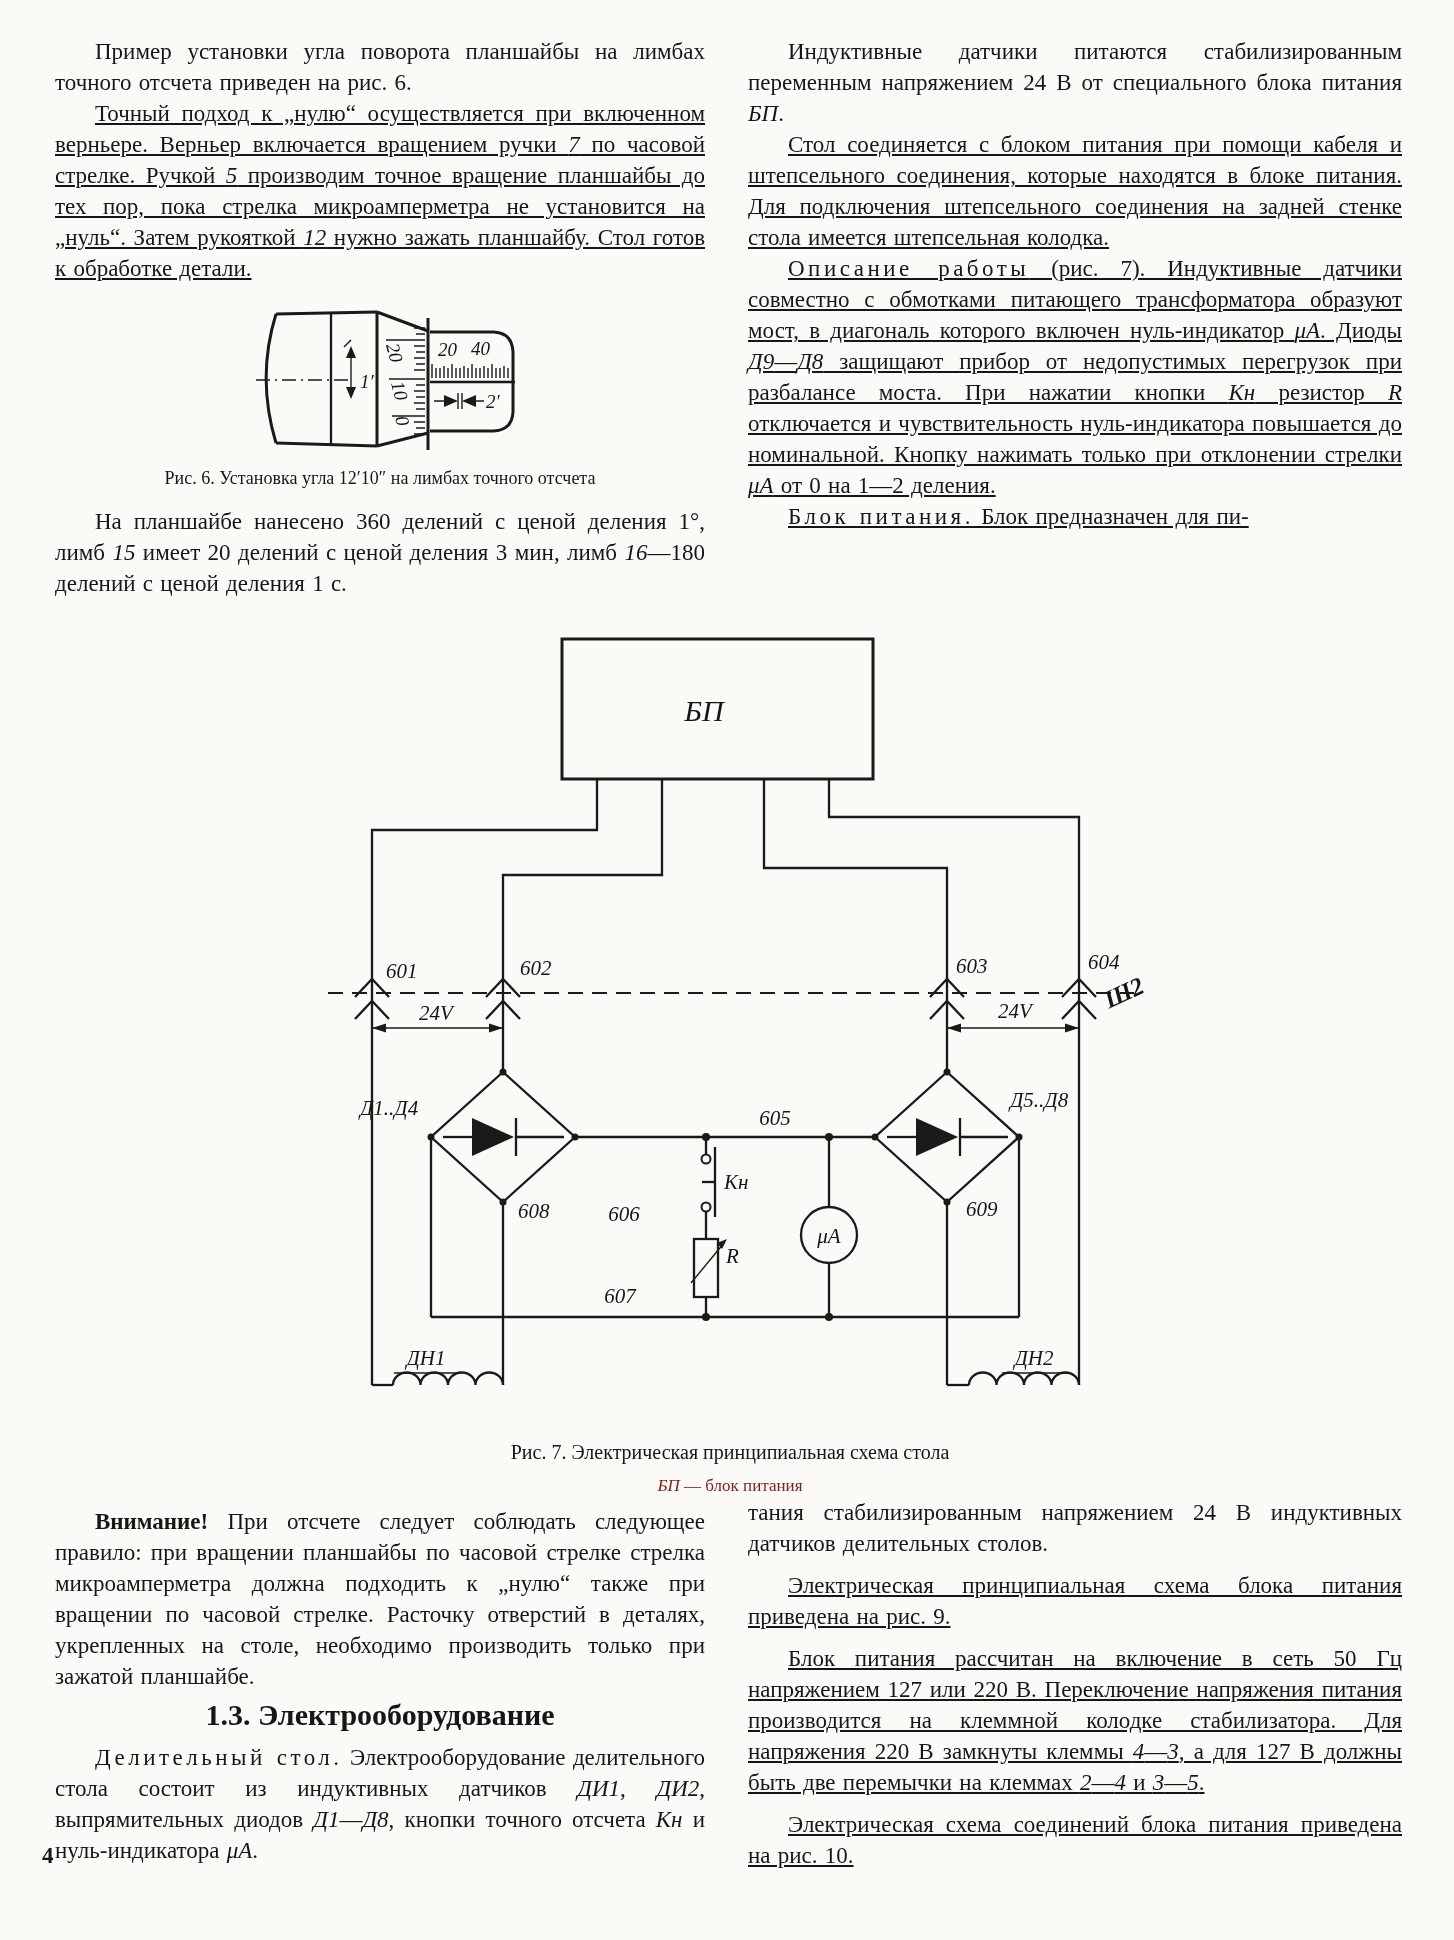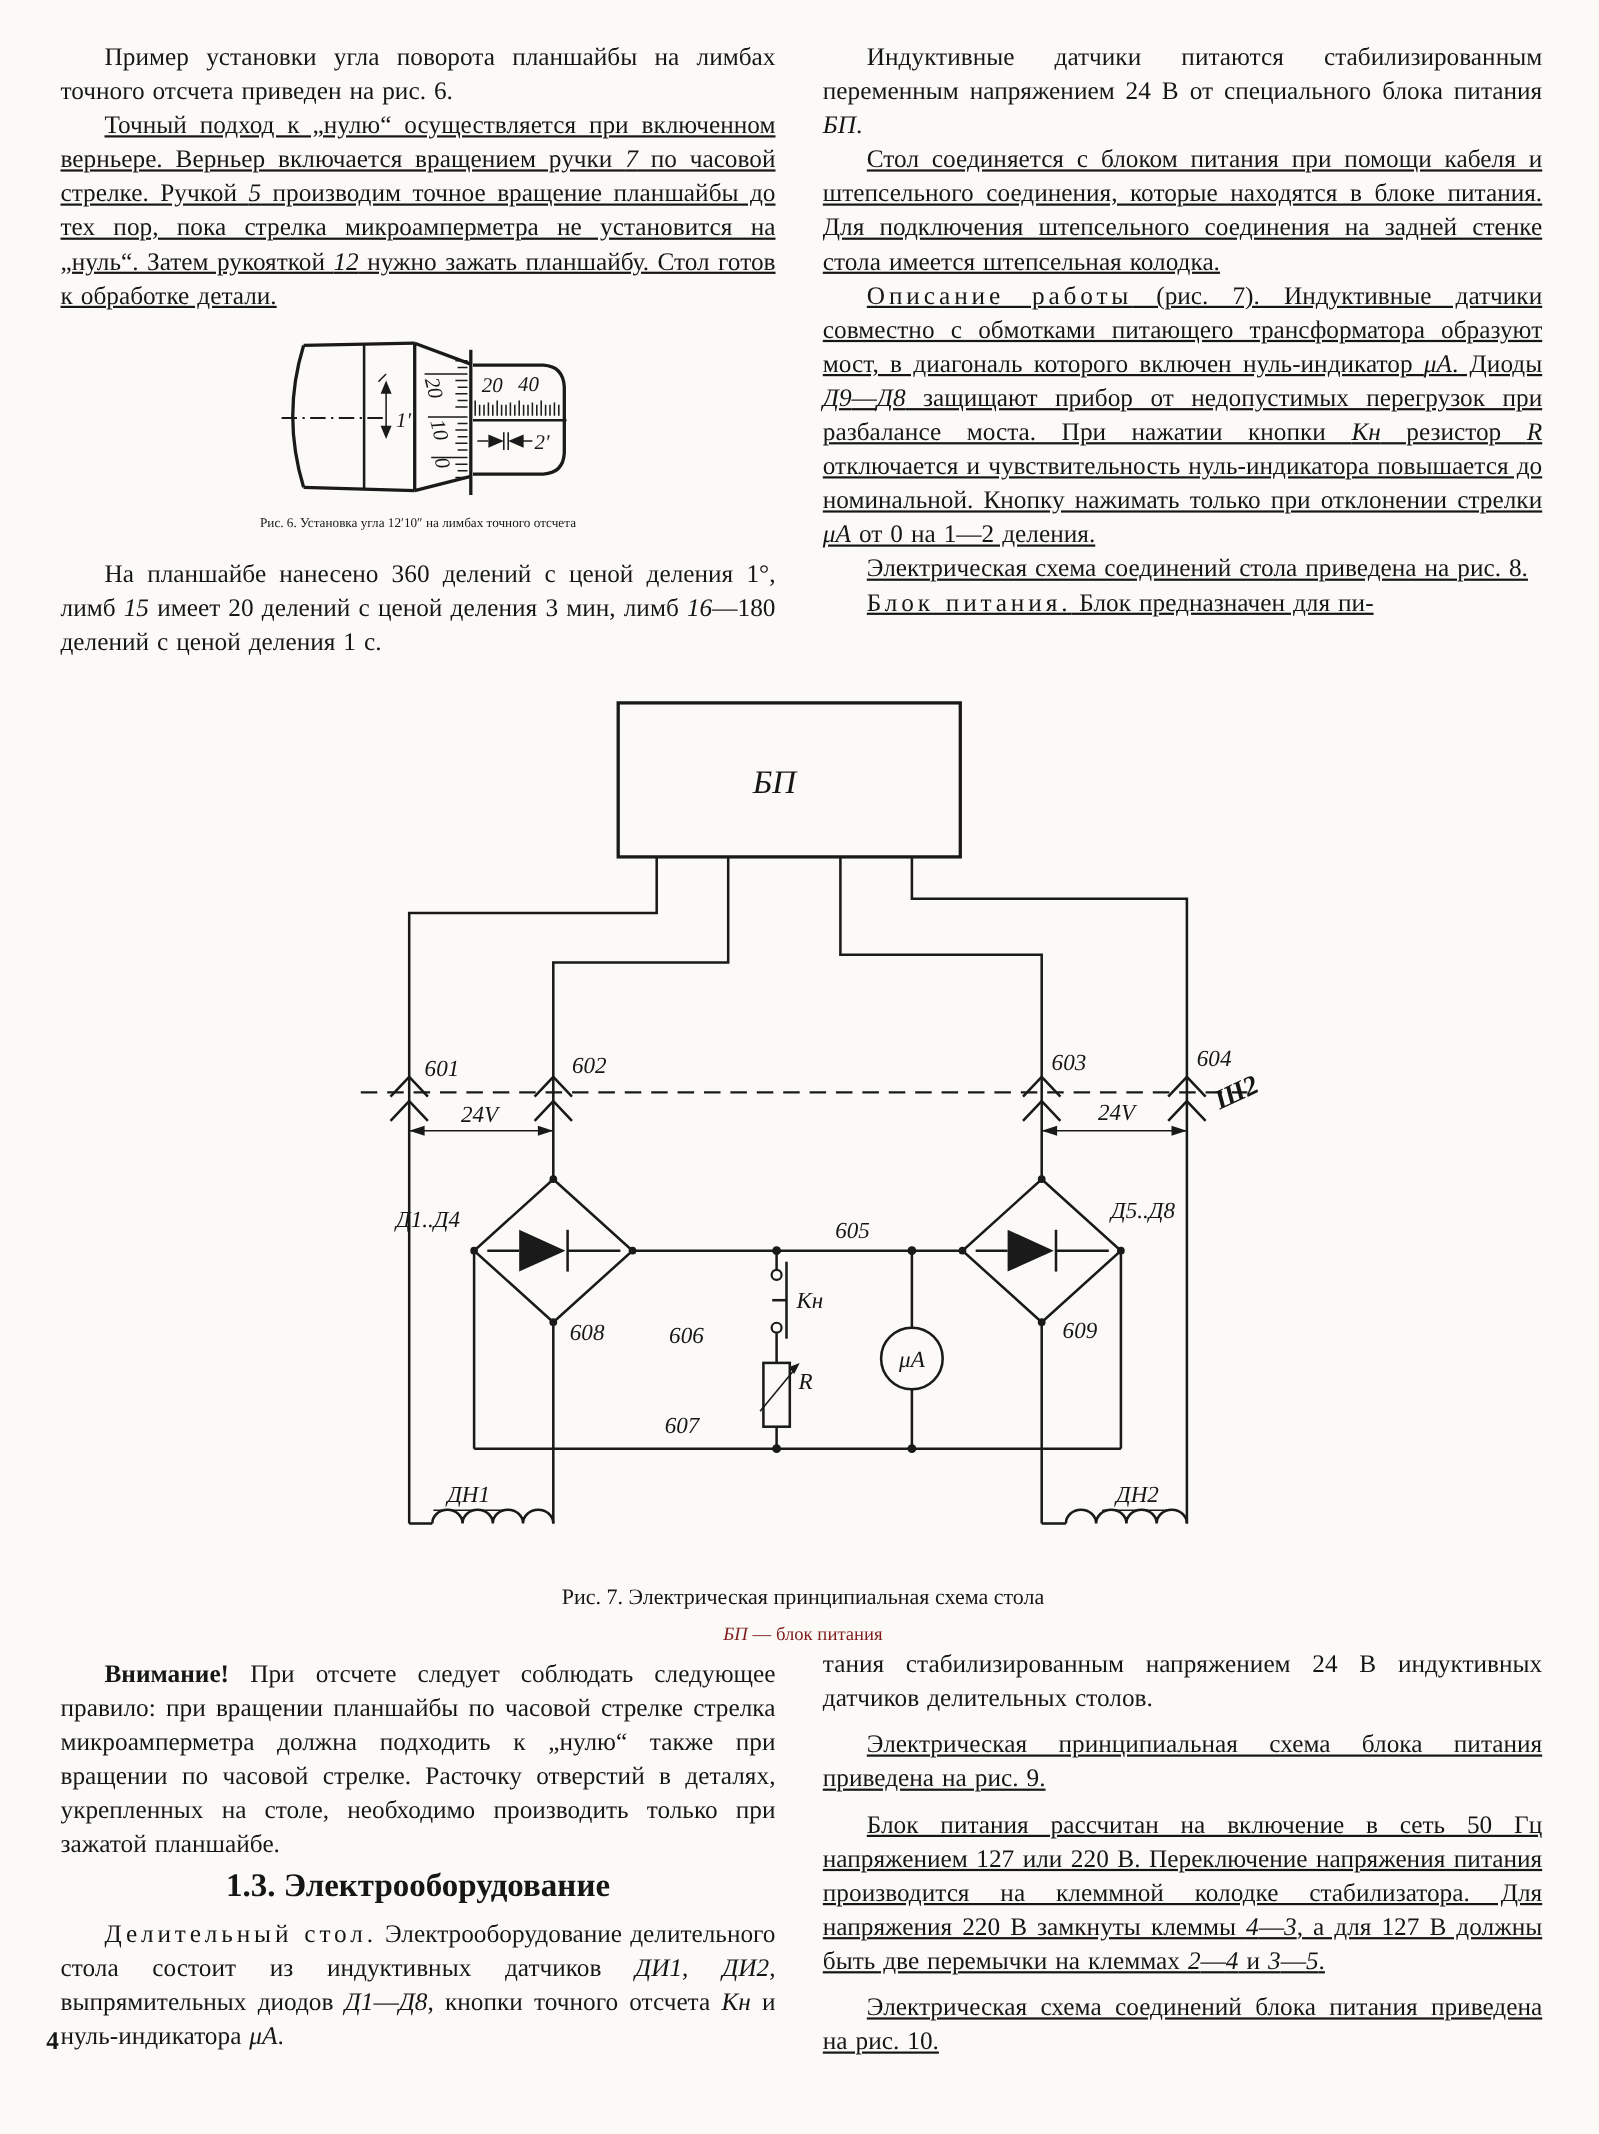--- a/index.html
+++ b/index.html
@@ -12,21 +12,21 @@
   .page{
     position:absolute;left:0;top:0;width:1454px;height:1940px;
     background:#fbfaf6;overflow:hidden;
   }
   .col{position:absolute;text-align:justify;font-size:23px;line-height:31px;word-spacing:1.5px;}
   .col p{margin:0;text-indent:40px;}
   .col p.noindent{text-indent:0;}
   .col p + p{margin-top:0px;text-decoration:underline;}
   .gap{margin-top:11px !important;}
   .sp{letter-spacing:3.5px;}
-  .figcap{position:absolute;text-align:center;font-size:12px;color:#161616;}
+  .figcap{position:absolute;text-align:center;font-size:18px;color:#161616;}
   .figcap2{position:absolute;text-align:center;font-size:17px;color:#7f1d1d;}
   h3.sec{position:absolute;margin:0;text-align:center;font-size:30px;font-weight:bold;}
   .pagenum{position:absolute;font-size:23px;font-weight:bold;}
   svg{position:absolute;overflow:visible;}
   svg .wire{stroke:#1a1a1a;stroke-width:2.3;fill:none;}
   svg .heavy{stroke:#1a1a1a;stroke-width:3;fill:none;}
   svg .thin{stroke:#1a1a1a;stroke-width:1.4;fill:none;}
   svg .dash{stroke:#1a1a1a;stroke-width:2;fill:none;stroke-dasharray:15 9;}
   svg .dashdot{stroke:#1a1a1a;stroke-width:1.6;fill:none;stroke-dasharray:14 5 2 5;}
   svg .blk{fill:#1a1a1a;stroke:none;}
@@ -91,21 +91,20 @@
   <div class="figcap" style="left:55px;top:468px;width:650px;">Рис. 6. Установка угла 12′10″ на лимбах точного отсчета</div>
 
   <div class="col" style="left:55px;top:506px;width:650px;">
     <p>На планшайбе нанесено 360 делений с ценой деления 1°, лимб <i>15</i> имеет 20 делений с ценой деления 3 мин, лимб <i>16</i>—180 делений с ценой деления 1 с.</p>
   </div>
 
   <div class="col" style="left:748px;top:36px;width:654px;">
     <p>Индуктивные датчики питаются стабилизированным переменным напряжением 24 В от специального блока питания <i>БП</i>.</p>
     <p>Стол соединяется с блоком питания при помощи кабеля и штепсельного соединения, которые находятся в блоке питания. Для подключения штепсельного соединения на задней стенке стола имеется штепсельная колодка.</p>
     <p><span class="sp">Описание работы</span> (рис. 7). Индуктивные датчики совместно с обмотками питающего трансформатора образуют мост, в диагональ которого включен нуль-индикатор <i>μА</i>. Диоды <i>Д9</i>—<i>Д8</i> защищают прибор от недопустимых перегрузок при разбалансе моста. При нажатии кнопки <i>Кн</i> резистор <i>R</i> отключается и чувствительность нуль-индикатора повышается до номинальной. Кнопку нажимать только при отклонении стрелки <i>μА</i> от 0 на 1—2 деления.</p>
-    <p>Электрическая схема соединений стола приведена на рис. 8.</p>
     <p><span class="sp">Блок питания.</span> Блок предназначен для пи-</p>
   </div>
 
   <svg style="left:288px;top:523px;" width="880" height="905" viewBox="0 0 880 905">
 
     <g>
       <rect class="heavy" x="274" y="116" width="311" height="140" fill="none"></rect>
       <text class="bp" x="416" y="198" text-anchor="middle">БП</text>
     </g>
 

